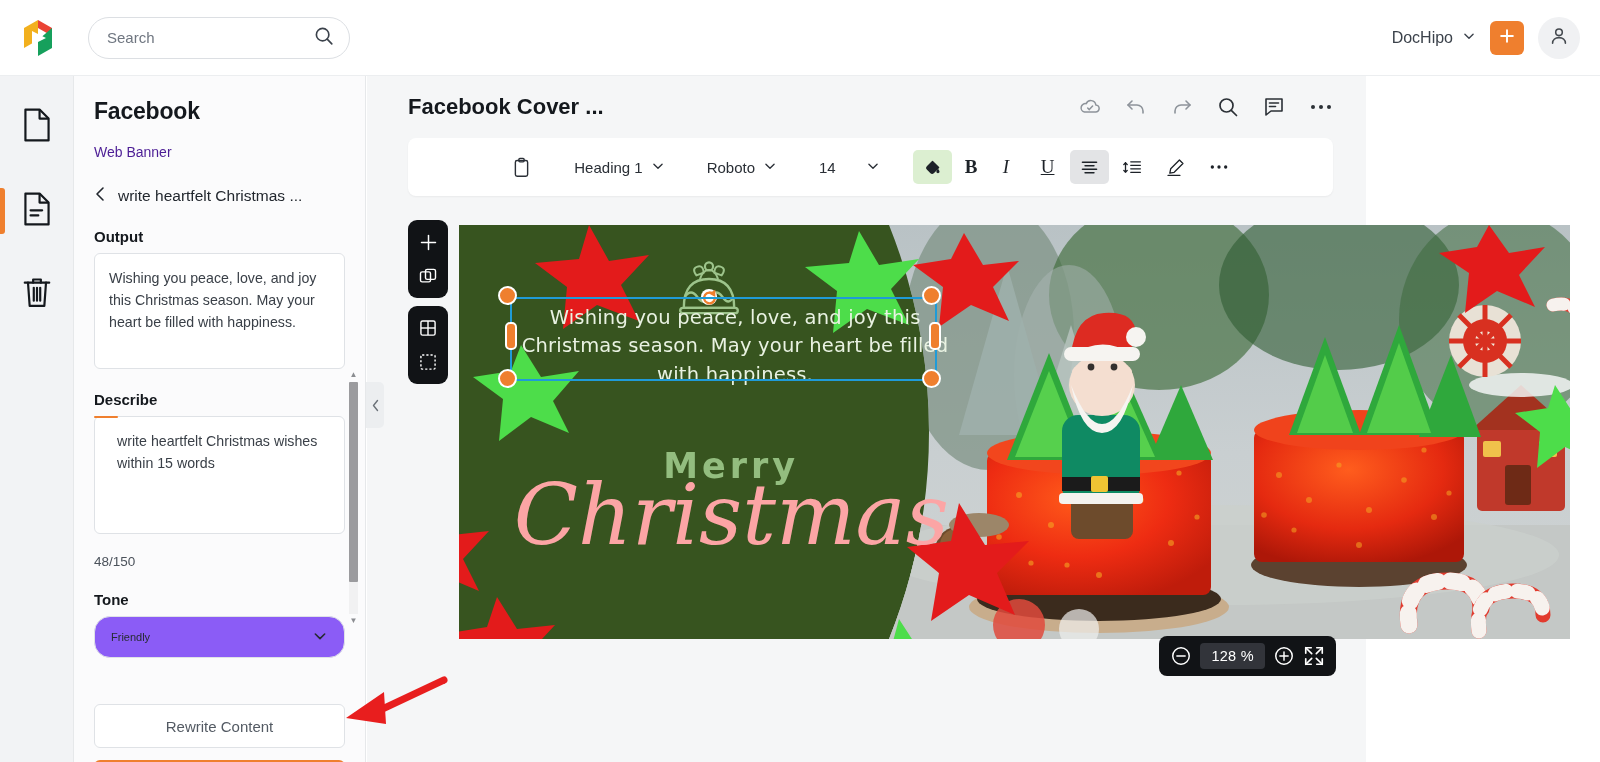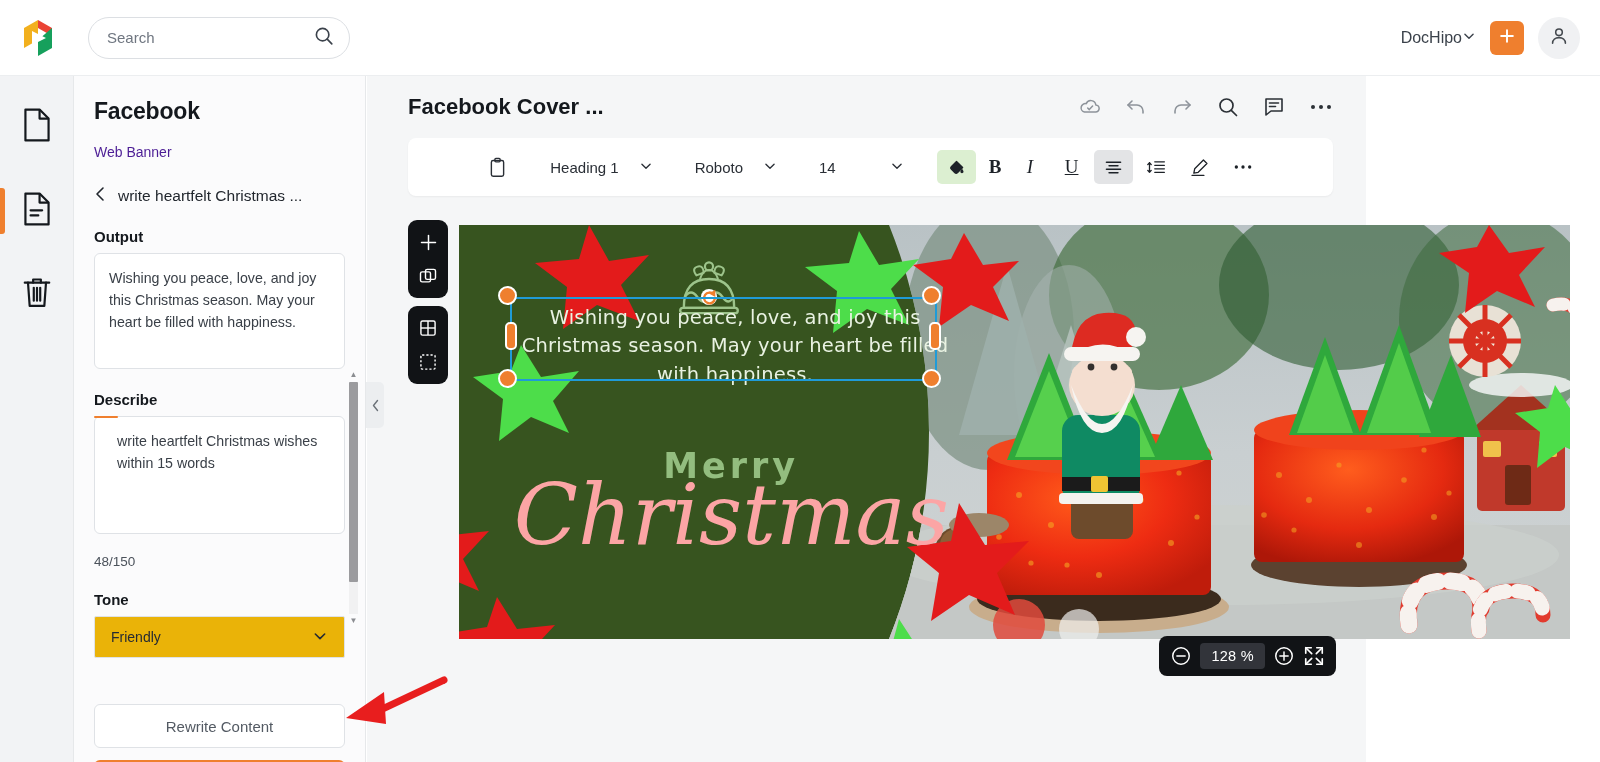--- a/index.html
+++ b/index.html
@@ -28,21 +28,21 @@
     flex: 1; border: none; outline: none; font-size: 15px;
     color: #0369a1; font-family: "Liberation Sans", sans-serif;
     background: transparent;
   }
   .search-input::placeholder { color: #6f7680; }
   .topbar-right {
     margin-left: auto; display: flex; align-items: center; gap: 14px;
     margin-right: 20px;
   }
   .workspace-sel {
-    display: flex; align-items: center; gap: 0;
+    display: flex; align-items: center; gap: 9px;
     font-size: 16px; color: #3b424b; cursor: pointer; justify-content: space-between;
   }
   .plus-btn {
     width: 34px; height: 34px; background: #ef7f2e; border-radius: 6px;
     display: flex; align-items: center; justify-content: center;
     color: #fff; border: none; cursor: pointer;
   }
   .avatar-btn {
     width: 42px; height: 42px; border-radius: 50%; background: #f0f1f3;
     display: flex; align-items: center; justify-content: center;
@@ -90,23 +90,23 @@
     position: relative; border: 1px solid #dfe2e6; border-radius: 6px; background: #fff;
     padding: 13px 22px; font-size: 14.2px; line-height: 1.55; color: #3a4048;
     height: 118px;
   }
   .describe-box::before {
     content: ""; position: absolute; left: -1px; top: -1px;
     width: 24px; height: 2px; background: #ef7f2e; border-radius: 2px;
   }
   .char-count { text-align: left; font-size: 13.5px; color: #4b525b; margin-top: 20px; }
   .select-box {
-    border: 1px solid #dfe2e6; border-radius: 2px; background: #eab308;
+    border: 1px solid #dfe2e6; border-radius: 16px; background: #8b5cf6;
     height: 42px; display: flex; align-items: center; justify-content: space-between;
-    padding: 0 16px; font-size: 14px; color: #262b32; cursor: pointer;
+    padding: 0 16px; font-size: 11px; color: #262b32; cursor: pointer;
   }
   .btn-outline {
     margin-top: 46px; width: 100%; height: 44px; border: 1px solid #dfe2e6;
     border-radius: 6px; background: #fff; font-size: 15px; color: #535a63;
     cursor: pointer; font-family: "Liberation Sans", sans-serif;
   }
   .btn-primary {
     margin-top: 12px; width: 100%; height: 46px; border: none; border-radius: 6px;
     background: #ef7f2e; color: #fff; font-size: 15.5px; cursor: pointer;
     font-family: "Liberation Sans", sans-serif;
@@ -131,21 +131,21 @@
   .doc-actions { margin-left: auto; display: flex; align-items: center; gap: 22px; }
   .icon-btn { background: none; border: none; cursor: pointer; display: flex; align-items: center; padding: 0; }
 
   .toolbar {
     margin: 0 33px 0 41px; height: 58px; background: #fff; border-radius: 8px;
     display: flex; align-items: center; justify-content: center; gap: 4px;
     box-shadow: 0 1px 2px rgba(0,0,0,0.05);
   }
   .tb-btn {
     height: 34px; min-width: 34px; border: none; background: transparent; border-radius: 5px;
-    display: flex; align-items: center; justify-content: space-between; gap: 20px;
+    display: flex; align-items: center; justify-content: space-between; gap: 8px;
     padding: 0 9px; cursor: pointer; font-size: 15px; color: #2a2f36;
     font-family: "Liberation Sans", sans-serif;
   }
   .tb-btn.hl-green { background: #dcefd1; }
   .tb-btn.hl-gray  { background: #e3e4e6; }
   .tb-sep { width: 16px; }
 
   
   .canvas-area { position: relative; margin-top: 24px; height: 470px; }
   .side-tools { position: absolute; left: 41px; top: 0; display: flex; flex-direction: column; gap: 8px; z-index: 5; }

